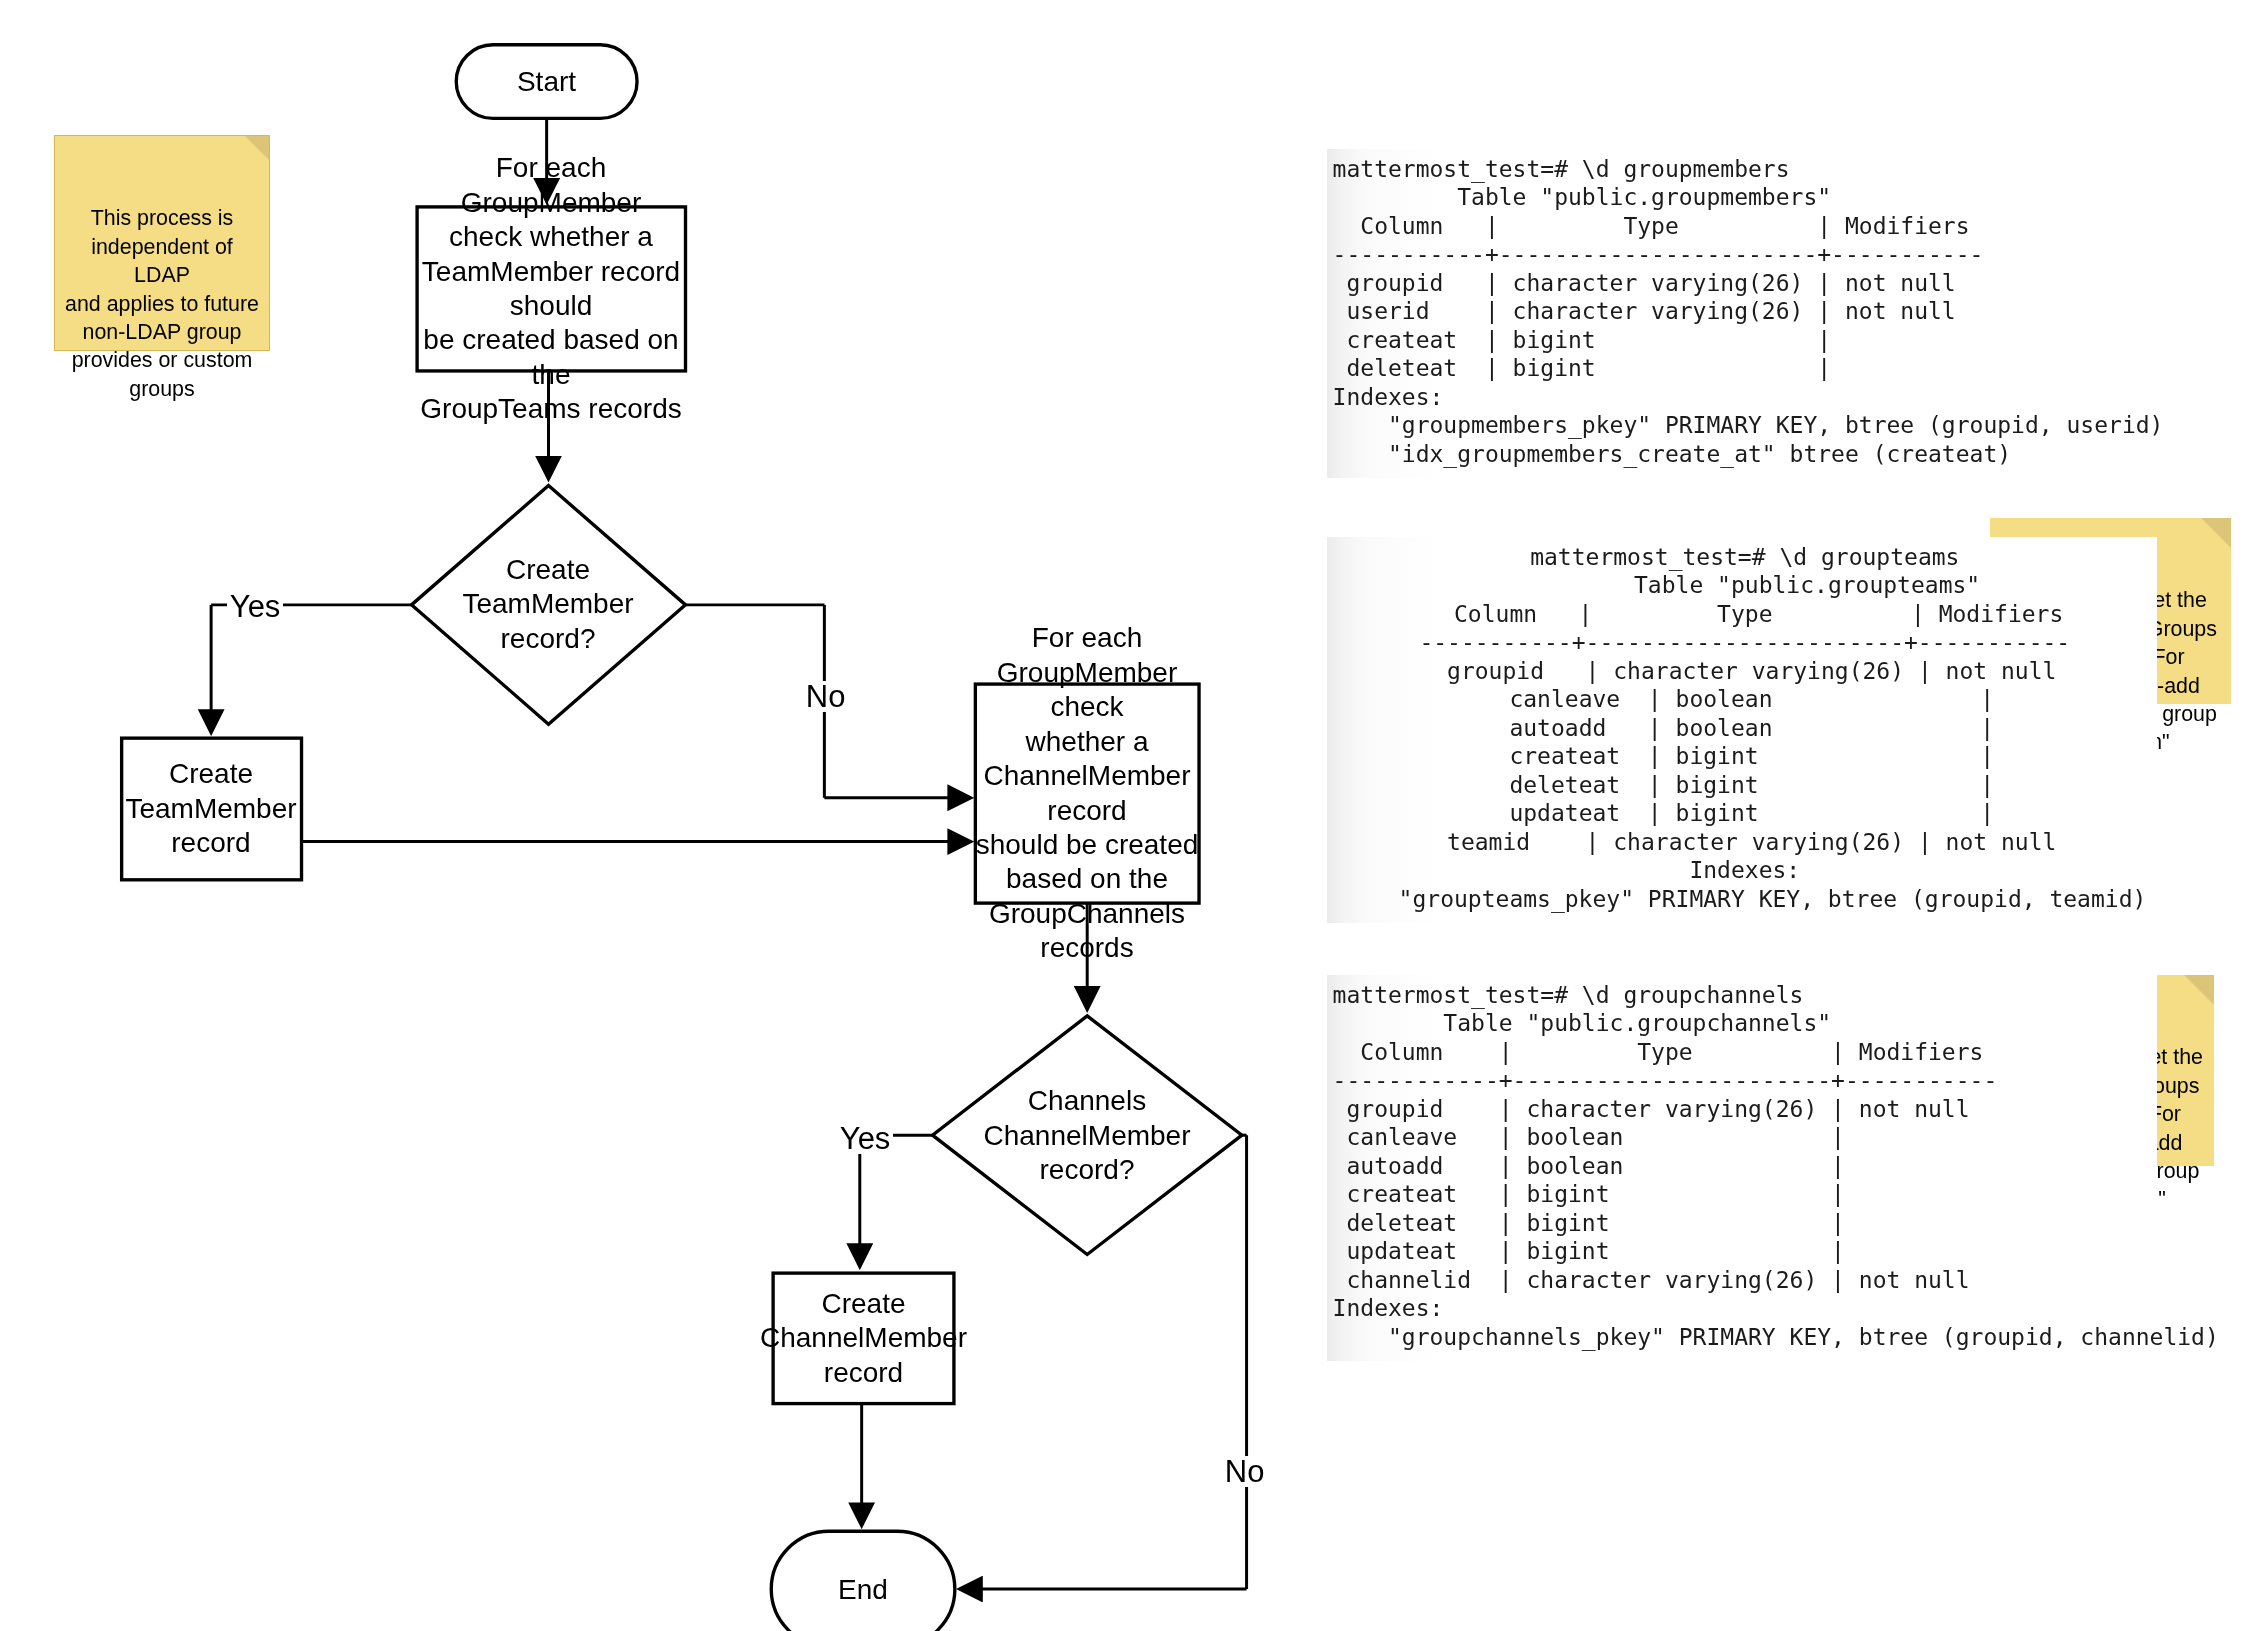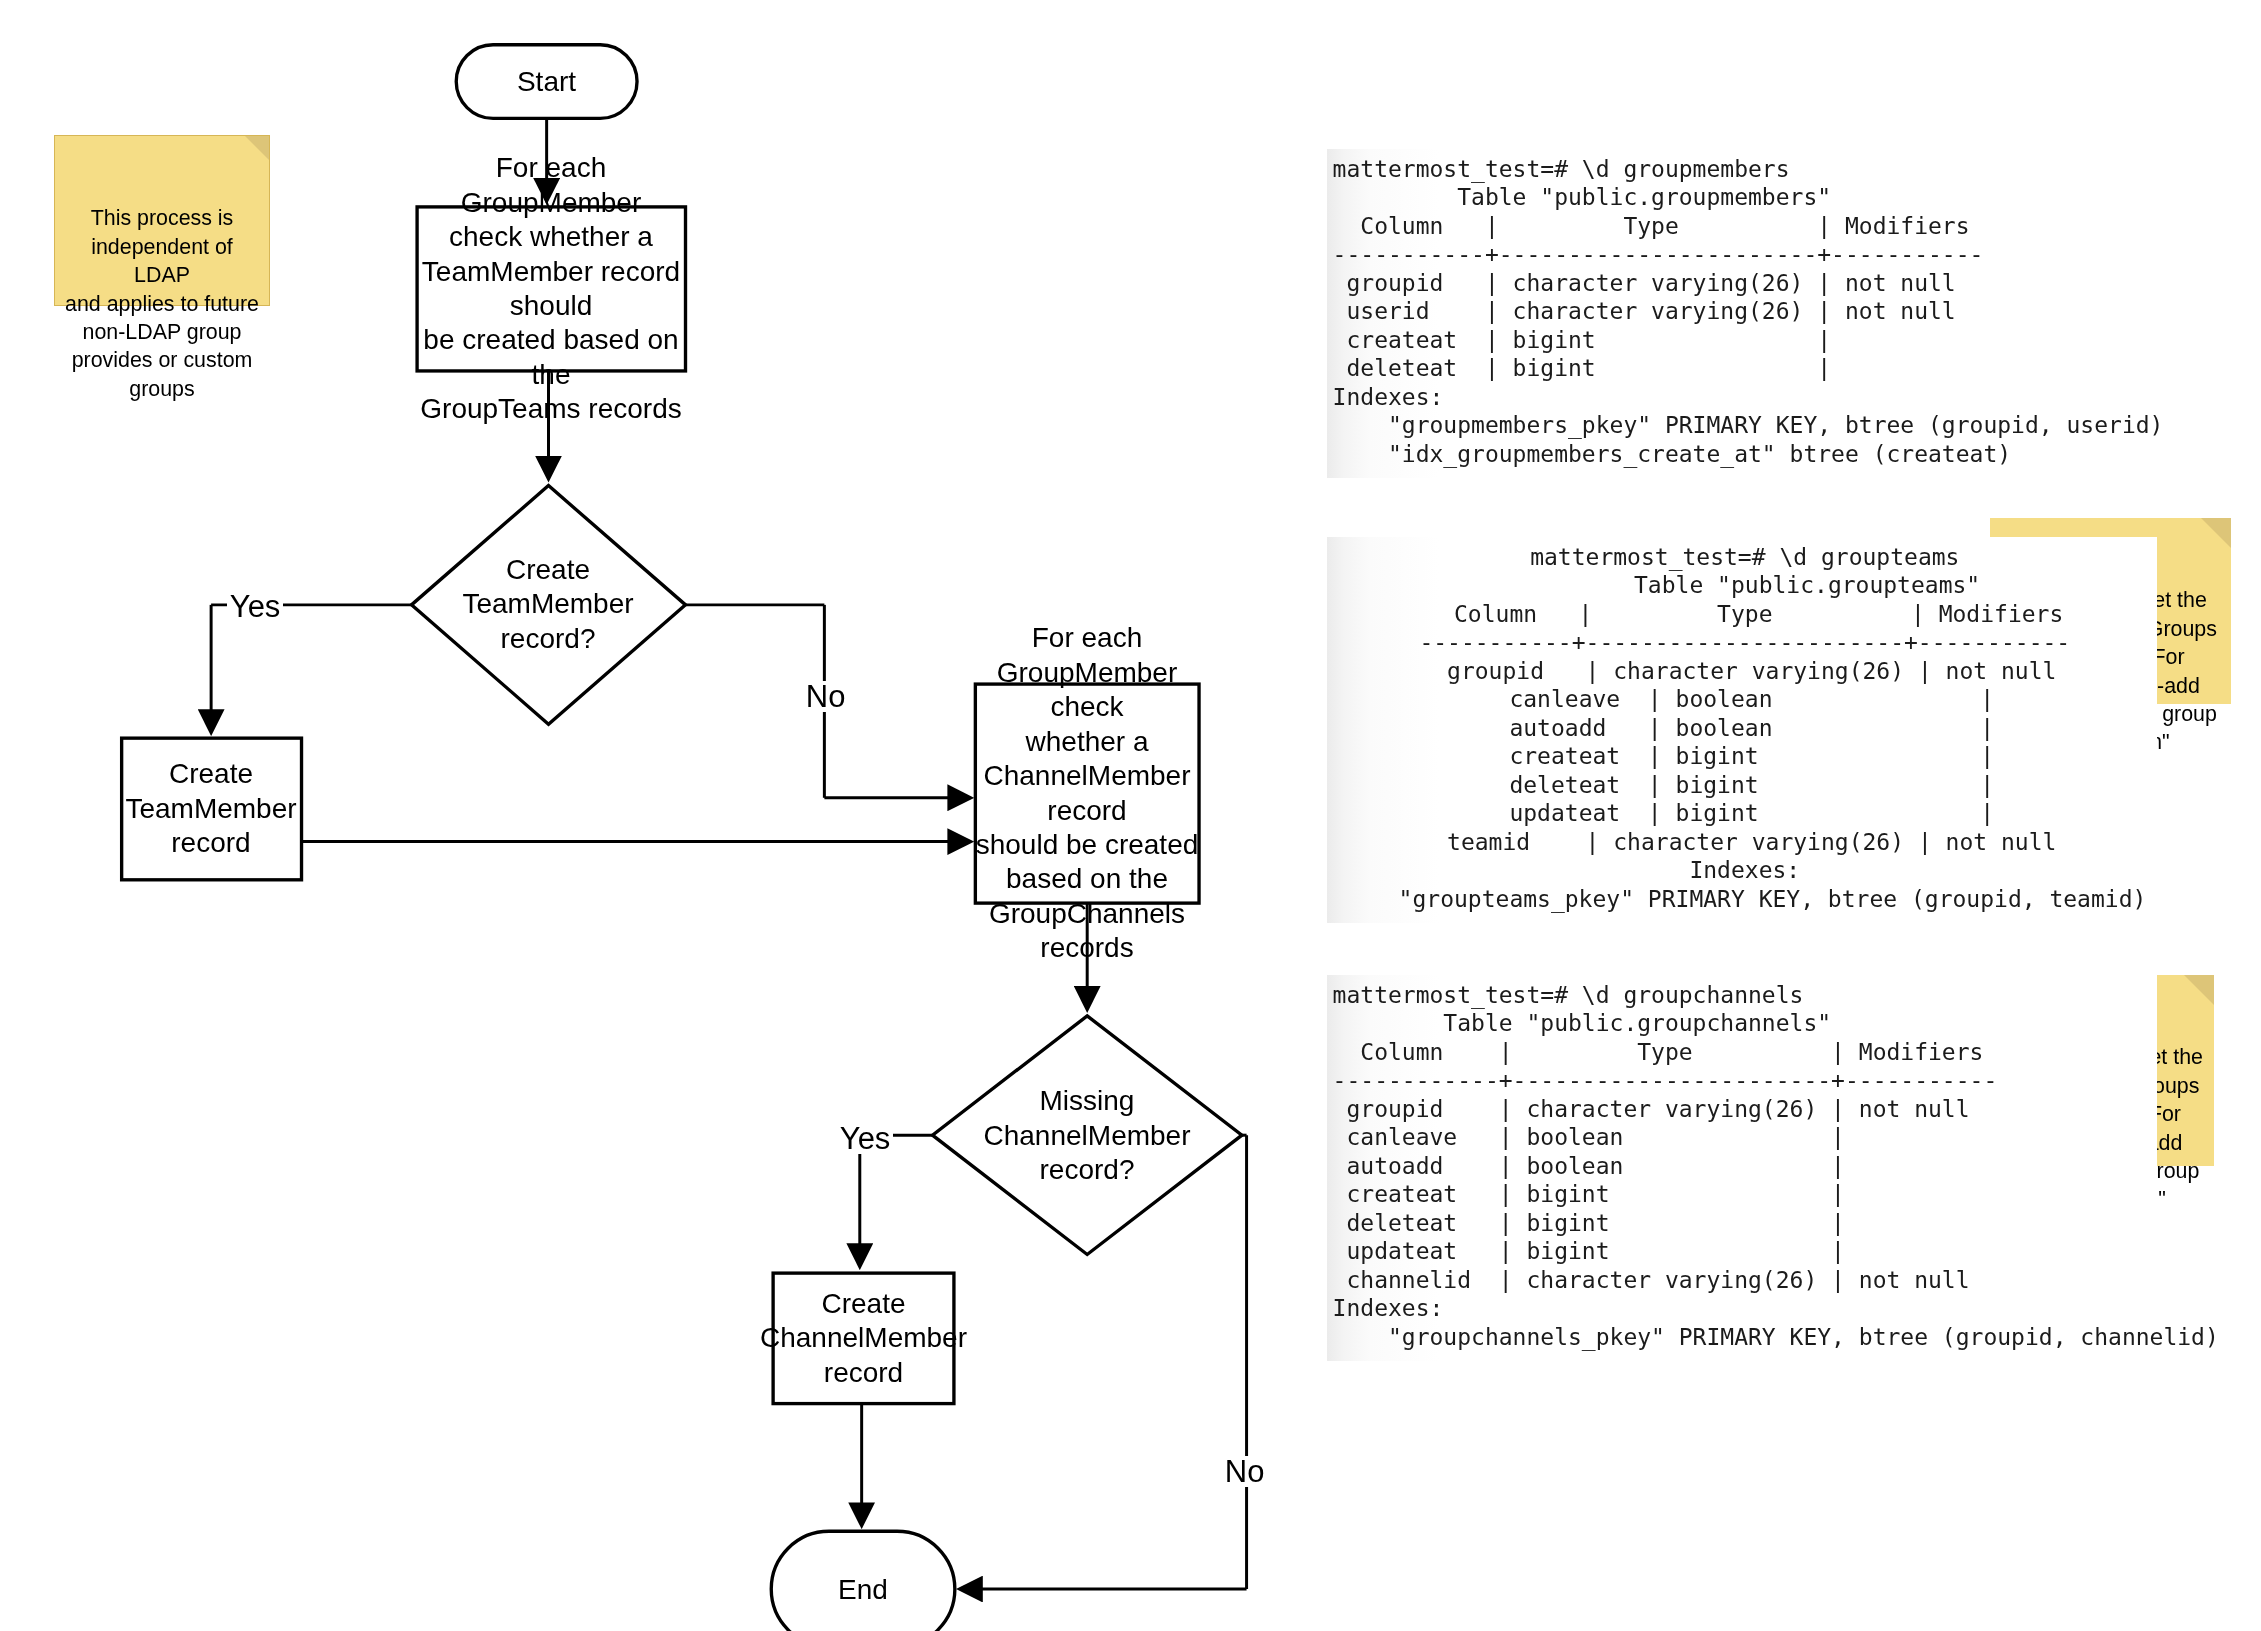--- a/index.html
+++ b/index.html
@@ -186,39 +186,39 @@
 
   <div class="node-label" style="left:975px; top:684px; width:224px; height:219px;">For each
 GroupMember check
 whether a
 ChannelMember record
 should be created
 based on the
 GroupChannels
 records</div>
 
-  <div class="node-label" style="left:966px; top:1080px; width:242px; height:112px;">Missing
+  <div class="node-label" style="left:966px; top:1080px; width:242px; height:112px;">Channels
 ChannelMember
 record?</div>
 
   <div class="node-label" style="left:773px; top:1273px; width:181px; height:131px;">Create
 ChannelMember
 record</div>
 
   <div class="node-label" style="left:771px; top:1532px; width:184px; height:116px;">End</div>
 
   <div class="edge-label" style="left:227px; top:591px;">Yes</div>
 
   <div class="edge-label" style="left:803px; top:681px;">No</div>
 
   <div class="edge-label" style="left:837px; top:1123px;">Yes</div>
 
   <div class="edge-label" style="left:1222px; top:1456px;">No</div>
 
-  <div class="sticky small-fold" style="left:54px; top:135px; width:216px; height:171px;">
+  <div class="sticky small-fold" style="left:54px; top:135px; width:216px; height:216px;">
     <span class="fold"></span>
     <span>This process is
 independent of LDAP
 and applies to future
 non-LDAP group
 provides or custom
 groups</span>
   </div>
 
   <div class="sticky nofold-border" style="left:1990px; top:518px; width:241px; height:186px;">

